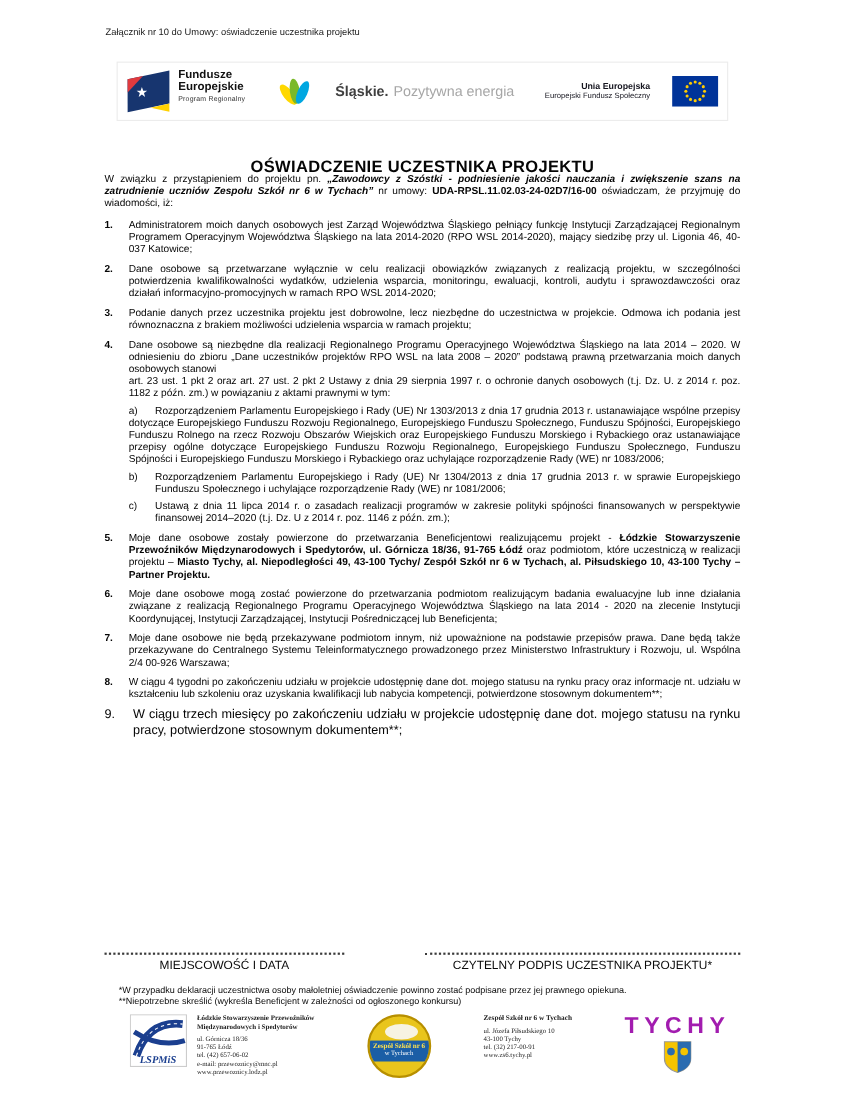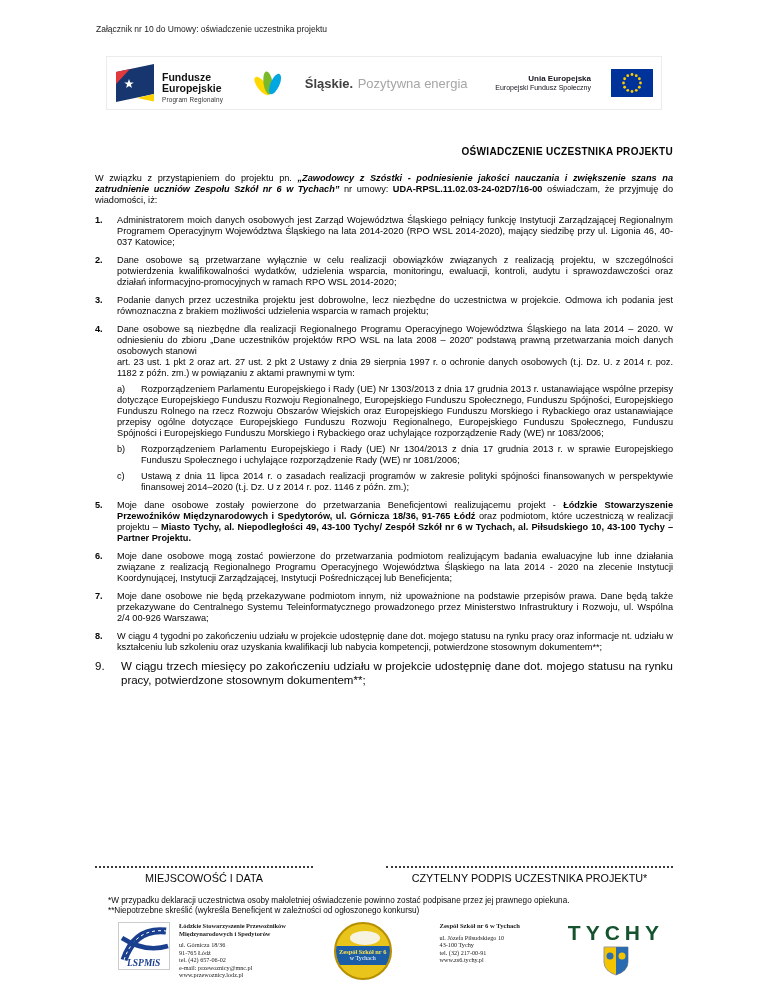--- a/index.html
+++ b/index.html
@@ -12,38 +12,38 @@
 
   
   .note { position:absolute; top:24px; left:96px; font-size:8.5px; color:#1a1a1a; }
 
   
   .logos {
     position:absolute; top:56px; left:106px; width:556px; height:54px;
     display:flex; justify-content:space-between; align-items:center;
     border:1px solid #ececec; padding:4px 8px; background:#fff;
   }
-  .fe { display:flex; align-items:flex-end; gap:7px; }
+  .fe { display:flex; align-items:flex-start; gap:7px; }
   .fe-text .fe-l1 { font-weight:bold; font-size:10.5px; line-height:11px; color:#111; }
   .fe-sub { font-size:6.3px; margin-top:2px; color:#333; letter-spacing:.2px; }
   .sl { display:flex; align-items:center; gap:20px; }
   .sl-name { font-size:13px; font-weight:bold; color:#3f3f3f; }
   .sl-tag { font-size:13px; color:#a6a6a6; }
   .eu { display:flex; align-items:center; gap:20px; }
   .eu-text { text-align:right; }
   .eu-l1 { font-size:8px; font-weight:bold; color:#14141e; line-height:9px; }
   .eu-l2 { font-size:7px; color:#14141e; line-height:9px; }
   .eu-flag { display:block; }
 
   
   .content {
     position:absolute; top:146px; left:95px; width:578px;
     font-size:9.2px; line-height:11px; text-align:justify; color:#050505;
   }
-  .title { text-align:right; font-size:10px; font-weight:bold; letter-spacing:.3px; margin-bottom:16px; }
+  .title { text-align:center; font-size:15px; font-weight:bold; letter-spacing:.3px; }
   .intro { margin-bottom:9px; }
   .bi { font-weight:bold; font-style:italic; }
   .b  { font-weight:bold; }
 
   .li { display:flex; margin-bottom:7px; }
   .num { flex:0 0 22px; font-weight:bold; }
   .itext { flex:1 1 auto; text-align:justify; }
   .li.large { font-size:11.5px; line-height:13.5px; }
   .li.large .num { font-weight:normal; flex-basis:26px; }
 
@@ -74,21 +74,21 @@
 
   .badge { width:58px; height:58px; border-radius:50%; background:#E9C51C; border:2px solid #b78f00; position:relative; overflow:hidden; flex:0 0 auto; }
   .badge::before { content:""; position:absolute; top:7px; left:14px; width:30px; height:14px; background:#f7f3e2; border-radius:50%; }
   .badge-band { position:absolute; top:22px; left:0; right:0; background:#1B5EA6; padding:2px 0 3px; text-align:center; }
   .badge-top { color:#FFE14D; font-size:6.4px; font-weight:bold; line-height:7px; }
   .badge-bottom { color:#fff; font-size:6px; line-height:7px; }
 
   .f-school .f-school-name { font-size:6.6px; font-weight:bold; line-height:7.6px; }
 
   .tychy { display:flex; flex-direction:column; align-items:center; gap:3px; }
-  .tychy-text { font-family:"Liberation Sans", sans-serif; font-size:21px; letter-spacing:5px; color:#14532d; font-weight:bold; line-height:21px; }
+  .tychy-text { font-family:"Liberation Sans", sans-serif; font-size:21px; letter-spacing:5px; color:#a21caf; font-weight:bold; line-height:21px; }
 </style>
 </head>
 <body>
 
 <div class="note">Załącznik nr 10 do Umowy: oświadczenie uczestnika projektu</div>
 
 <div class="logos">
 
   <div class="fe">
     <svg width="40" height="40" viewBox="0 0 40 40">

